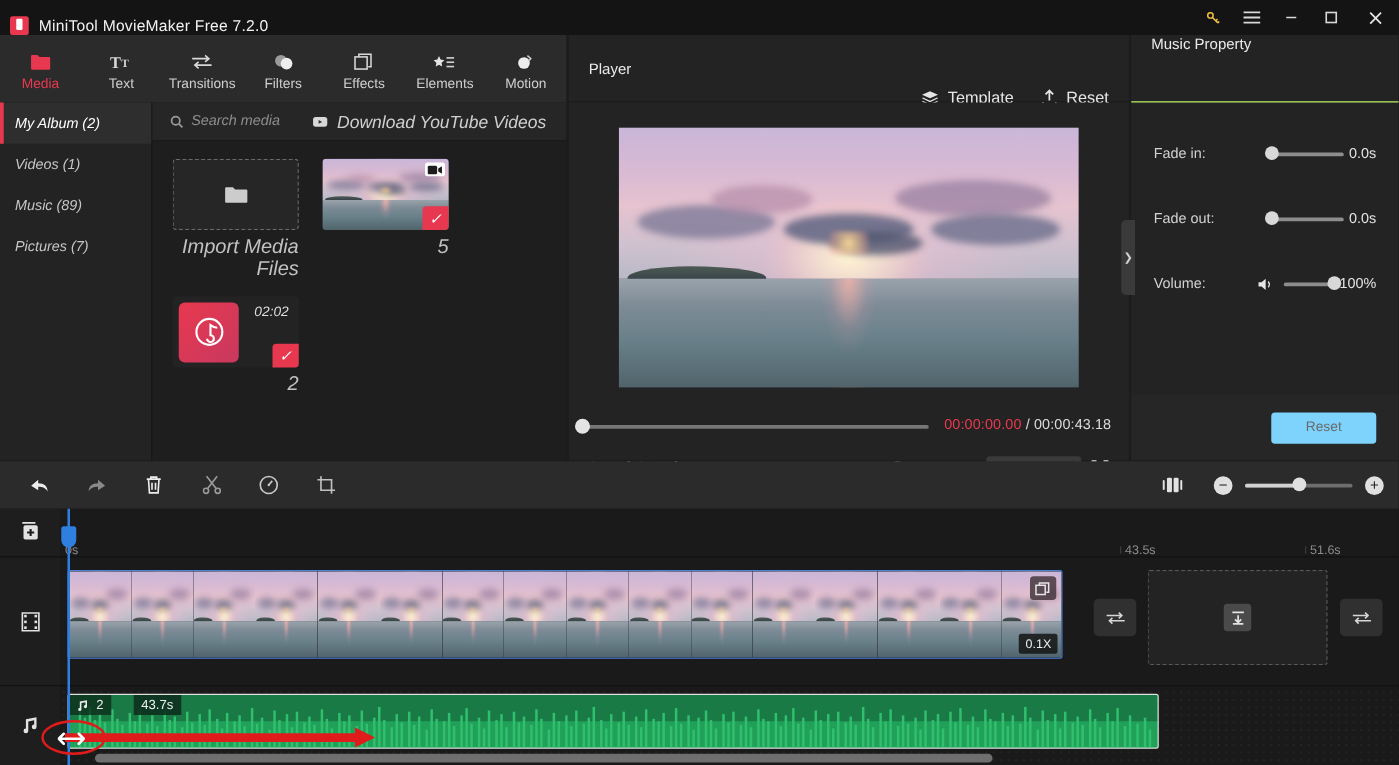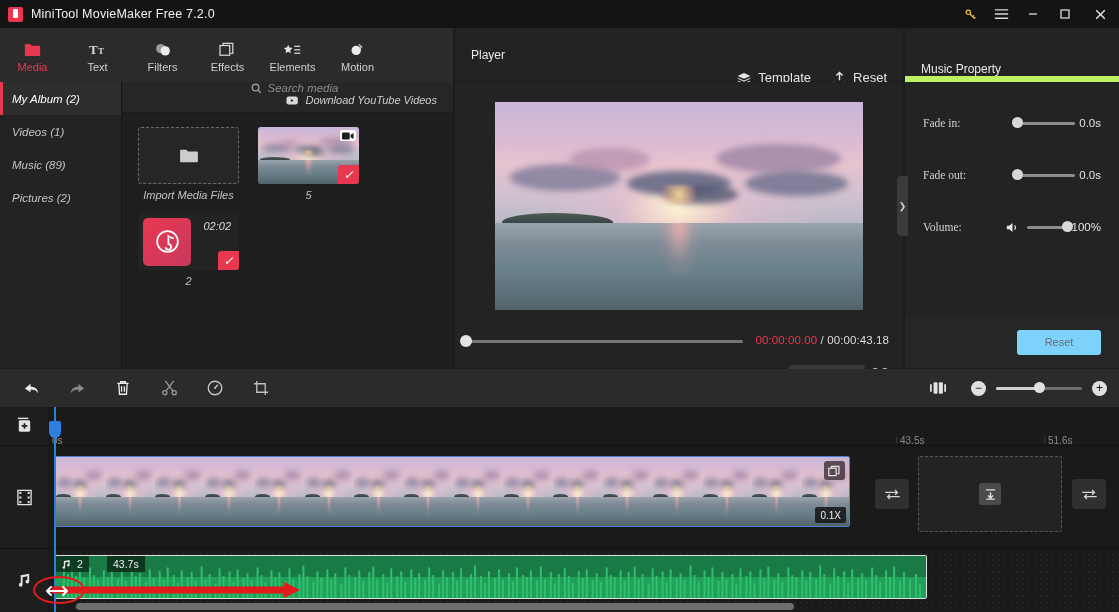--- a/index.html
+++ b/index.html
@@ -9,21 +9,21 @@
     font-family: "Liberation Sans", sans-serif;
     overflow: hidden;
     color: #e8e8e8;
     -webkit-font-smoothing: antialiased;
   }
   .app { position: relative; width: 1119px; height: 612px; background: #1c1c1c; }
 
   
   .titlebar {
     position: absolute; left: 0; top: 0; width: 1119px; height: 28px;
-    background: #141414; display: flex; align-items: center;
+    background: #141414; display: flex; align-items: flex-end;
   }
   .logo {
     width: 15px; height: 15px; margin-left: 8px; border-radius: 2px;
     background: #e8384f; position: relative; flex: none;
   }
   .logo:after {
     content: ""; position: absolute; left: 5px; top: 2px; width: 5px; height: 9px;
     background: #fff; border-radius: 1px;
   }
   .apptitle { margin-left: 8px; font-size: 12.5px; color: #f2f2f2; letter-spacing: .2px; }
@@ -58,26 +58,26 @@
     height: 33px; display: flex; align-items: center; padding-left: 12px;
     font-size: 11.5px; color: #c6c6c6; position: relative;
   }
   .libtab.active { background: #2e2e2e; color: #fff; }
   .libtab.active:before {
     content: ""; position: absolute; left: 0; top: 0; width: 3px; height: 100%; background: #e8384f;
   }
   .libhead {
     position: absolute; left: 122px; top: 0; width: 331px; height: 31px;
     background: #262626; border-bottom: 1px solid #191919;
-    display: flex; align-items: center; flex-direction: column;
+    display: flex; align-items: center;
   }
   .searchbox { display: flex; align-items: center; gap: 6px; margin-left: 14px; }
   .searchbox .txt { font-size: 11.5px; color: #8e8e8e; }
   .ytbtn { display: flex; align-items: center; gap: 6px; margin-left: auto; margin-right: 16px; }
-  .ytbtn .txt { font-size: 11px; color: #cfcfcf; }
+  .ytbtn .txt { font-size: 14px; color: #cfcfcf; }
   .libgrid {
     position: absolute; left: 122px; top: 31px; width: 331px; height: 255px;
     padding: 14px 0 0 16px; display: flex; flex-wrap: wrap; align-content: flex-start;
     gap: 0 19px;
   }
   .cell { width: 101px; margin-bottom: 12px; }
   .thumb { width: 101px; height: 57px; border-radius: 3px; position: relative; overflow: hidden; }
   .thumb.import {
     border: 1px dashed #6a6a6a; background: #262626;
     display: flex; align-items: center; justify-content: center;
@@ -87,21 +87,21 @@
   .vbadge {
     position: absolute; right: 3px; top: 3px; width: 16px; height: 11px;
     background: #fff; border-radius: 2px; display: flex; align-items: center; justify-content: center;
   }
   .chk {
     position: absolute; right: 0; bottom: 0; width: 21px; height: 19px;
     background: #e8384f; border-radius: 3px 0 3px 0;
     display: flex; align-items: center; justify-content: center;
     color: #fff; font-size: 12px;
   }
-  .cell .caption { text-align: center; font-size: 11px; color: #c2c2c2; margin-top: 5px; }
+  .cell .caption { text-align: right; font-size: 16px; color: #c2c2c2; margin-top: 5px; }
   .audcell { width: 101px; }
   .audbox {
     width: 101px; height: 57px; background: #232323; border-radius: 3px;
     position: relative; display: flex; align-items: center;
   }
   .audart {
     width: 48px; height: 48px; margin-left: 5px; border-radius: 5px;
     background: linear-gradient(135deg,#e8384f,#c8395f);
     display: flex; align-items: center; justify-content: center;
   }
@@ -172,25 +172,25 @@
   .ratio {
     margin-left: auto; width: 76px; height: 21px; background: #3a3a3a; border-radius: 3px;
     display: flex; align-items: center; justify-content: space-between; padding: 0 7px;
     font-size: 11px; color: #d6d6d6;
   }
   .fs { width: 30px; height: 26px; display: flex; align-items: center; justify-content: center; margin-right: 8px; }
 
   
   .prop { position: absolute; left: 905px; top: 28px; width: 214px; height: 340px; background: #232323; }
   .prophead {
-    height: 54px; display: flex; align-items: flex-end; border-bottom: 6px solid #bef264;
+    height: 54px; display: flex; align-items: flex-start; border-bottom: 1px solid #bef264;
   }
   .prophead .t { margin-left: 16px; font-size: 12px; color: #eaeaea; }
   .prow { display: flex; align-items: center; height: 22px; margin-top: 30px; padding-left: 18px; }
-  .prow .plabel { width: 90px; font-size: 11.5px; color: #d2d2d2; font-family: Liberation Serif, serif; }
+  .prow .plabel { width: 90px; font-size: 11.5px; color: #d2d2d2; }
   .ptk { width: 62px; height: 3px; background: #8d8d8d; border-radius: 2px; position: relative; }
   .ptk .kn { position: absolute; left: -1px; top: -4.5px; width: 11px; height: 11px; border-radius: 50%; background: #d8d8d8; }
   .ptk.vol { width: 48px; margin-left: 7px; }
   .ptk.vol .kn { left: auto; right: -1px; }
   .pval { margin-left: auto; margin-right: 18px; font-size: 11.5px; color: #e4e4e4; }
   .propfoot {
     position: absolute; left: 0; bottom: 0; width: 214px; height: 52px;
     background: #262626; display: flex; align-items: center; justify-content: flex-end;
   }
   .resetbtn {
@@ -336,20 +336,29 @@
       <div class="ti">
         <svg width="18" height="15" viewBox="0 0 22 17" fill="#d8d8d8">
           <text x="0" y="14" font-family="Liberation Serif, serif" font-size="16" font-weight="bold">T</text>
           <text x="11" y="14" font-family="Liberation Serif, serif" font-size="11" font-weight="bold">T</text>
         </svg>
       </div>
       <div class="tl">Text</div>
     </div>
     <div class="tool">
       <div class="ti">
+        <svg width="19" height="15" viewBox="0 0 22 16" stroke="#d8d8d8" stroke-width="1.5" fill="none">
+          <path d="M2 5h15M14 2l3.5 3-3.5 3"></path>
+            <path d="M20 11H5M8 8l-3.5 3L8 14"></path>
+        </svg>
+      </div>
+      <div class="tl">Transitions</div>
+    </div>
+    <div class="tool">
+      <div class="ti">
         <svg width="18" height="15" viewBox="0 0 20 16">
           <circle cx="7.5" cy="7" r="5.2" fill="#9a9a9a"></circle>
             <circle cx="12.5" cy="9.5" r="5.2" fill="#ededed"></circle>
         </svg>
       </div>
       <div class="tl">Filters</div>
     </div>
     <div class="tool">
       <div class="ti">
         <svg width="17" height="15" viewBox="0 0 19 17" stroke="#d8d8d8" stroke-width="1.4" fill="none">
@@ -388,21 +397,21 @@
       <div class="libtab active">
         <span>My Album (2)</span>
       </div>
       <div class="libtab">
         <span>Videos (1)</span>
       </div>
       <div class="libtab">
         <span>Music (89)</span>
       </div>
       <div class="libtab">
-        <span>Pictures (2)</span>
+        <span>Pictures (7)</span>
       </div>
     </div>
 
     <div class="libhead">
       <div class="searchbox">
         <svg width="11" height="11" viewBox="0 0 12 12" stroke="#9a9a9a" stroke-width="1.5" fill="none">
           <circle cx="5" cy="5" r="3.6"></circle>
             <path d="M7.8 7.8l3 3"></path>
         </svg>
         <span class="txt">Search media</span>

